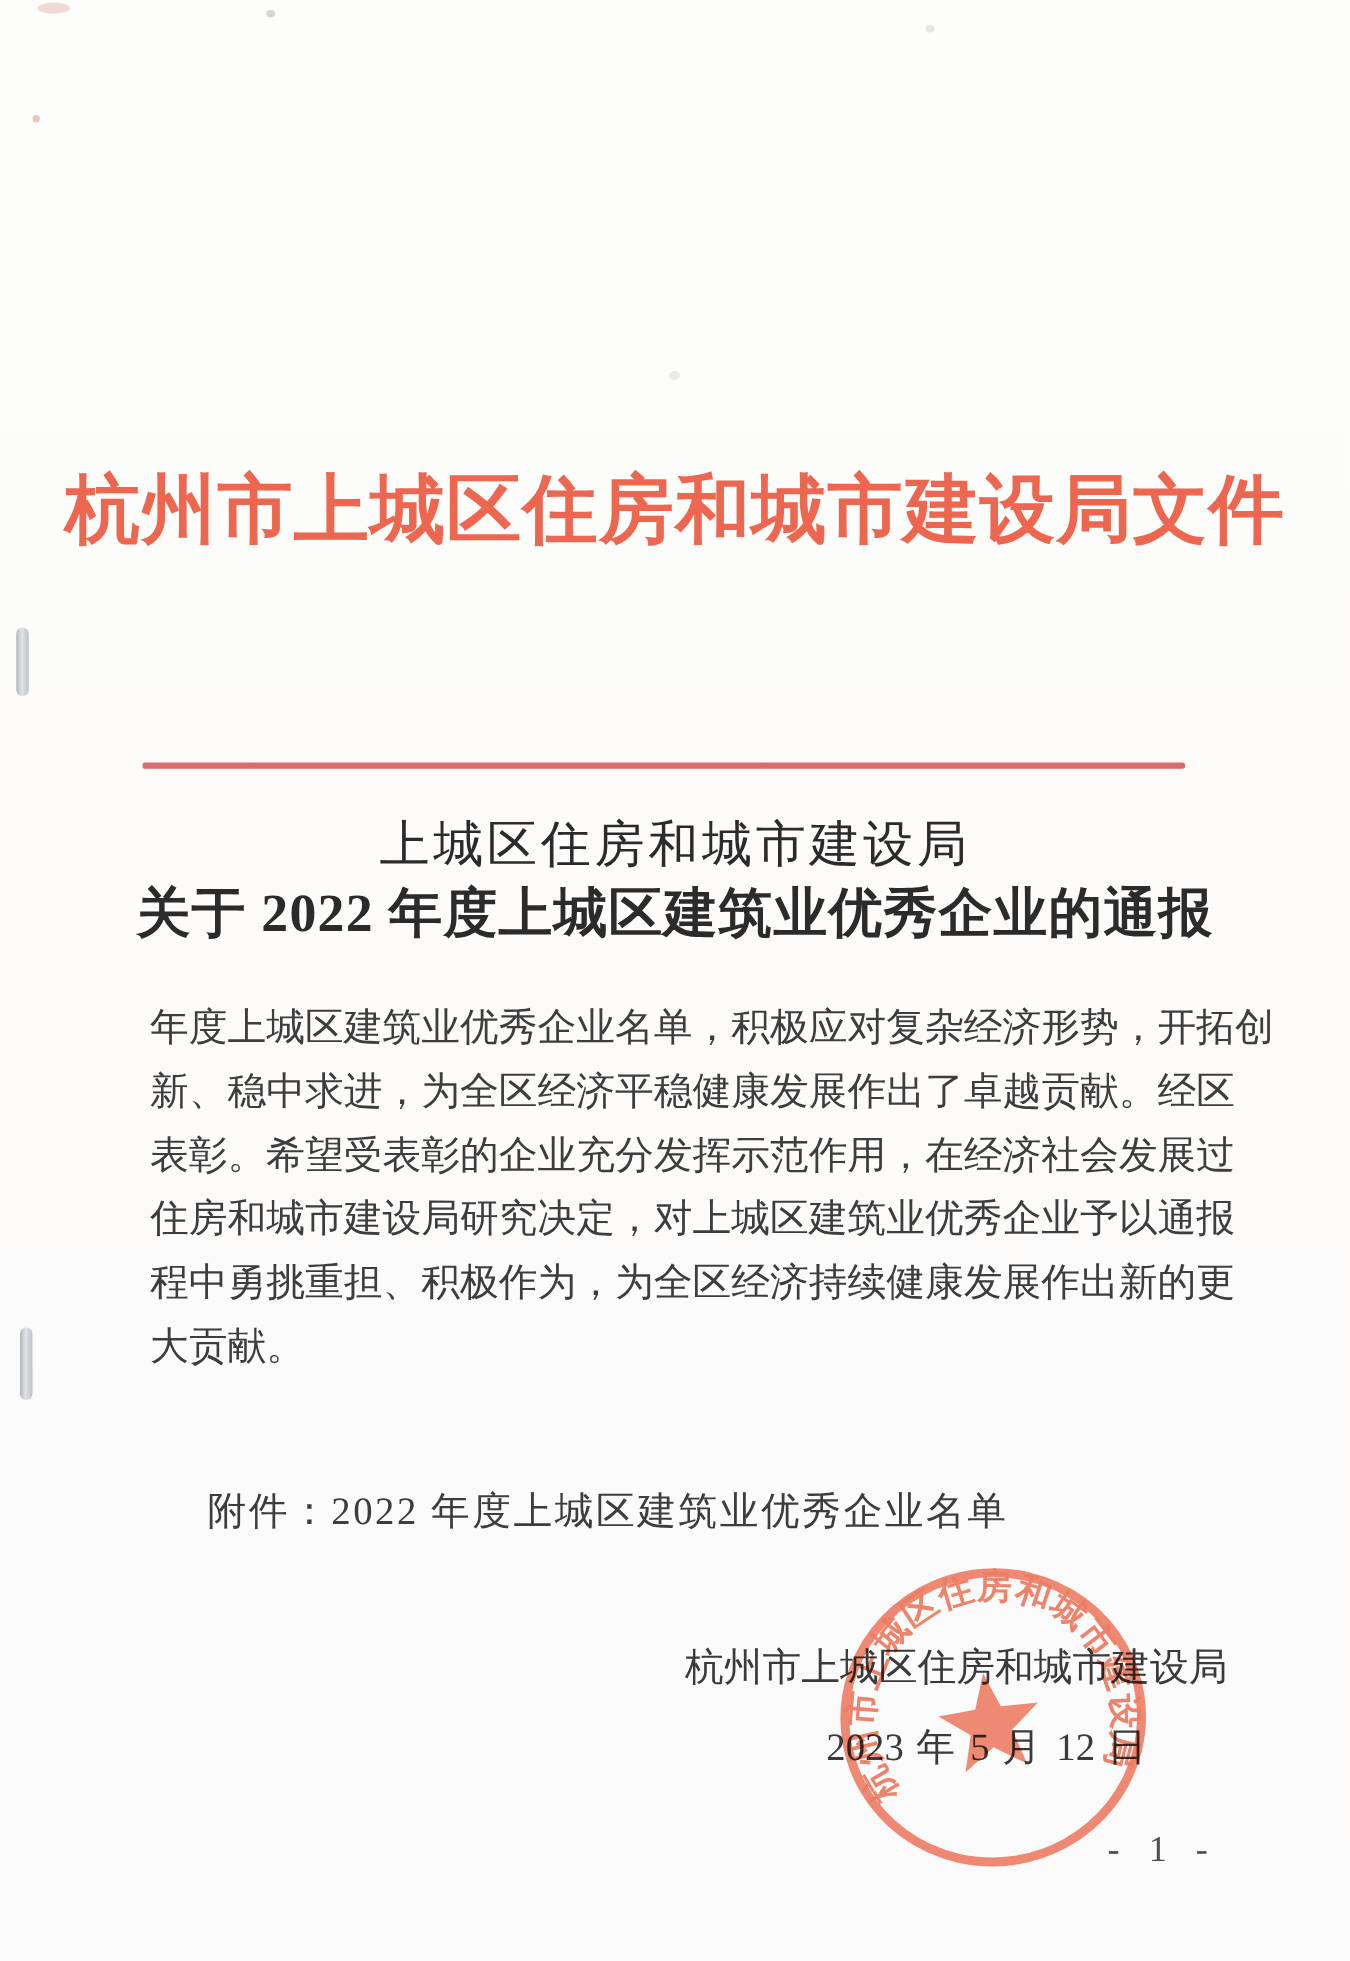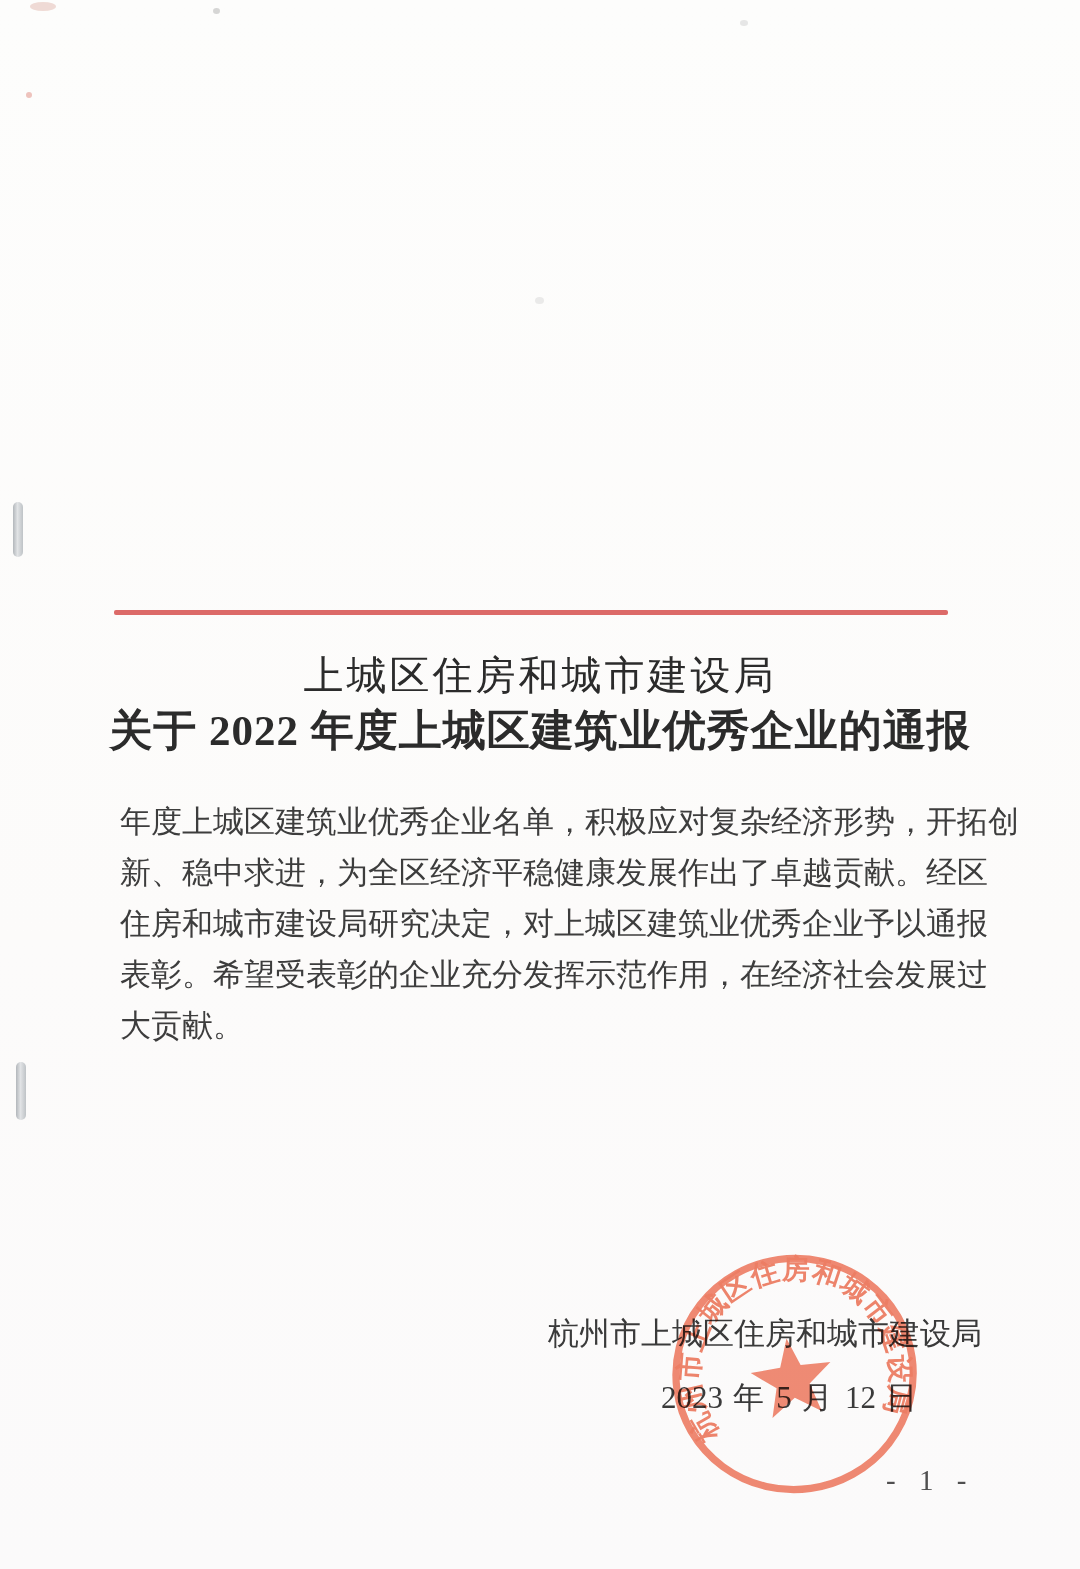--- a/index.html
+++ b/index.html
@@ -92,35 +92,38 @@
 
   <div class="speck" style="left:30px;top:2px;width:26px;height:9px;background:#e3bdb5;opacity:.55;"></div>
   <div class="speck" style="left:213px;top:8px;width:7px;height:6px;background:#9a9a9a;opacity:.4;"></div>
   <div class="speck" style="left:26px;top:92px;width:6px;height:6px;background:#e08a7d;opacity:.5;"></div>
   <div class="speck" style="left:740px;top:20px;width:8px;height:6px;background:#cfcfcf;opacity:.5;"></div>
   <div class="speck" style="left:535px;top:297px;width:9px;height:7px;background:#d8d8d8;opacity:.5;"></div>
 
   <div class="binding-mark" style="left:13px;top:502px;height:55px;"></div>
   <div class="binding-mark" style="left:16px;top:1062px;height:58px;"></div>
 
+  <div class="header-title">杭州市上城区住房和城市建设局文件</div>
 
 
   <div class="red-line"></div>
 
   <div class="title-1">上城区住房和城市建设局</div>
   <div class="title-2">关于 2022 年度上城区建筑业优秀企业的通报</div>
 
   <div class="body-text">
     <div class="bline">年度上城区建筑业优秀企业名单，积极应对复杂经济形势，开拓创</div>
     <div class="bline">新、稳中求进，为全区经济平稳健康发展作出了卓越贡献。经区</div>
+    <div class="bline">表彰。希望受表彰的企业充分发挥示范作用，在经济社会发展过</div>
     <div class="bline">住房和城市建设局研究决定，对上城区建筑业优秀企业予以通报</div>
-    <div class="bline">表彰。希望受表彰的企业充分发挥示范作用，在经济社会发展过</div>
+    <div class="bline">程中勇挑重担、积极作为，为全区经济持续健康发展作出新的更</div>
     <div class="bline last">大贡献。</div>
   </div>
 
+  <div class="attachment">附件：2022 年度上城区建筑业优秀企业名单</div>
 
   <div class="signature-name">杭州市上城区住房和城市建设局</div>
   <div class="signature-date">2023 年 5 月 12 日</div>
 
   <svg class="seal" viewBox="0 0 250 250" xmlns="http://www.w3.org/2000/svg">
     <ellipse cx="125" cy="122" rx="115" ry="112" fill="none" stroke="#ef6f52" stroke-width="7" opacity="0.92"></ellipse>
     <polygon fill="#ef6f52" opacity="0.9" points="122,87 132,114.2 161,115.3 138.2,133.3 146.1,161.2 122,145 97.9,161.2 105.8,133.3 83,115.3 112,114.2"></polygon>
     <path id="sealArc" d="M 45,170 A 93,93 0 1 1 205,170" fill="none"></path>
     <text font-size="27" font-weight="700" fill="#ee6e50" opacity="0.95" font-family="Liberation Serif, DejaVu Serif, serif" letter-spacing="1">
       <textPath href="#sealArc" startOffset="0" textLength="392" lengthAdjust="spacingAndGlyphs">杭州市上城区住房和城市建设局</textPath>

